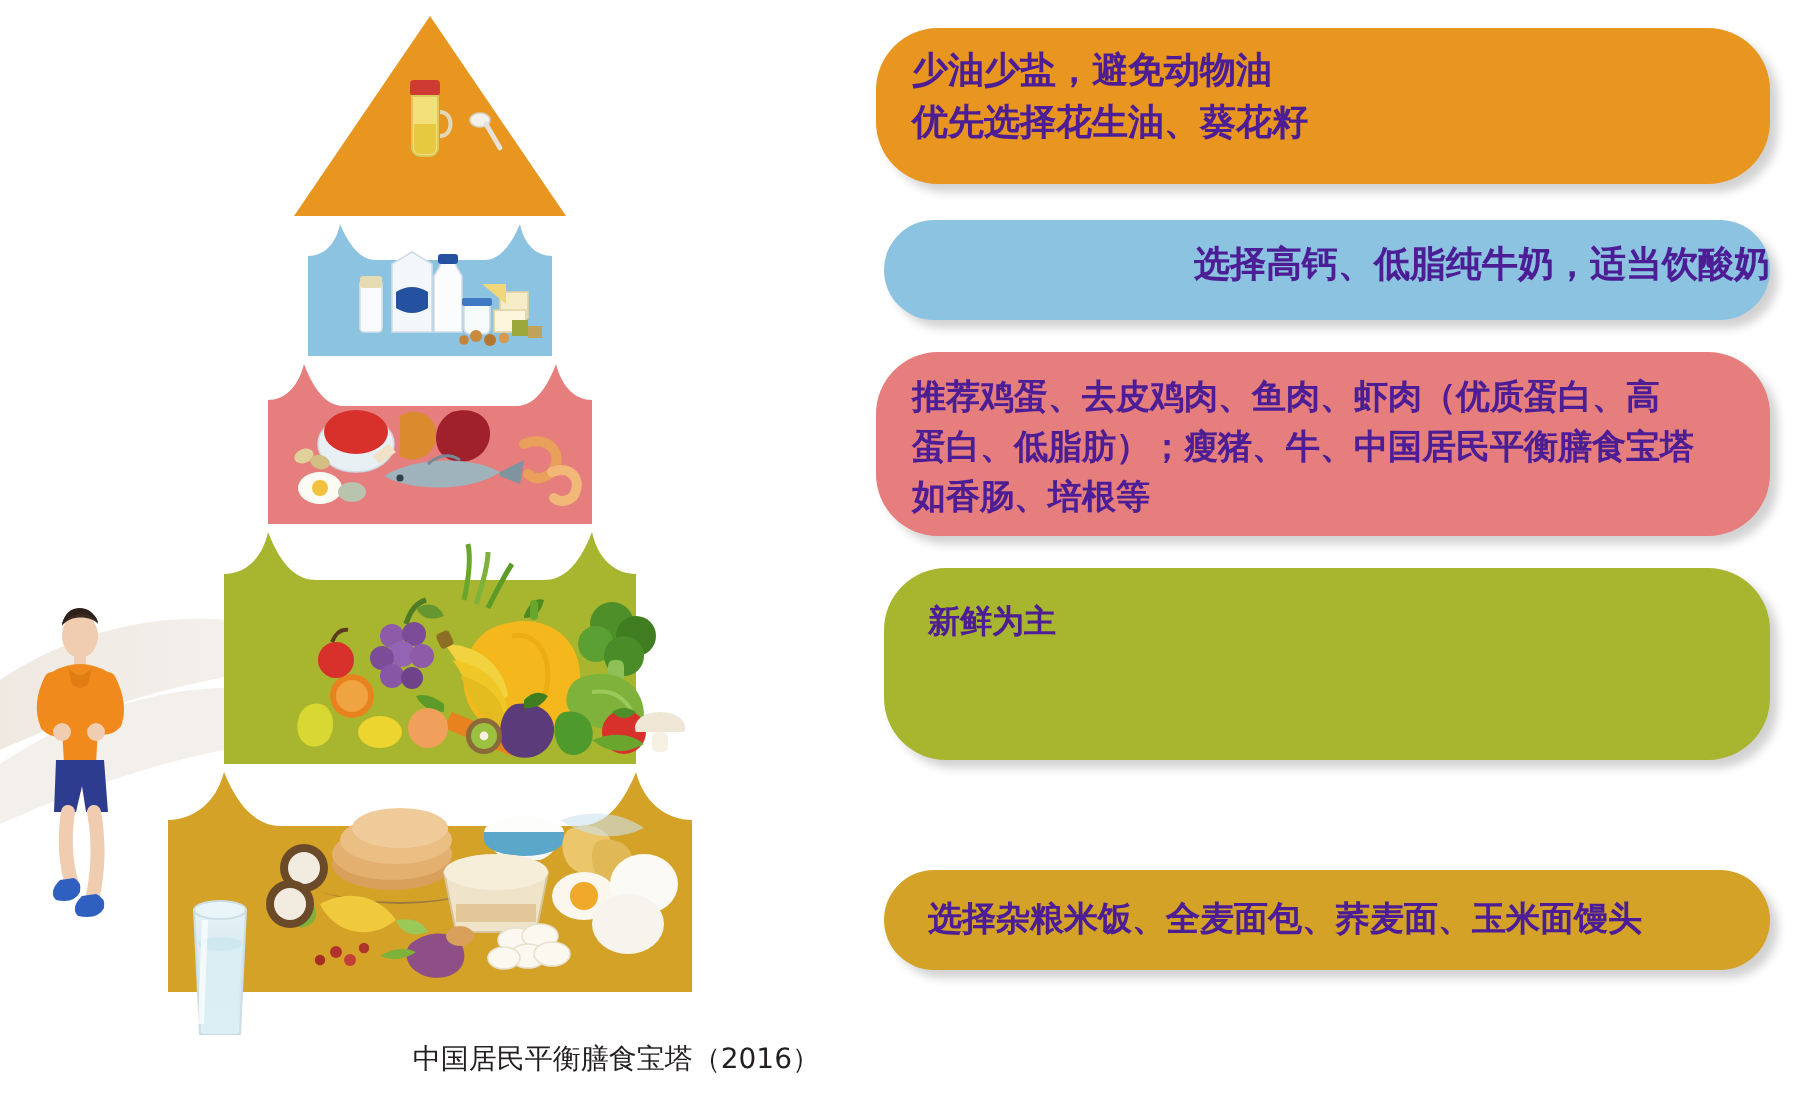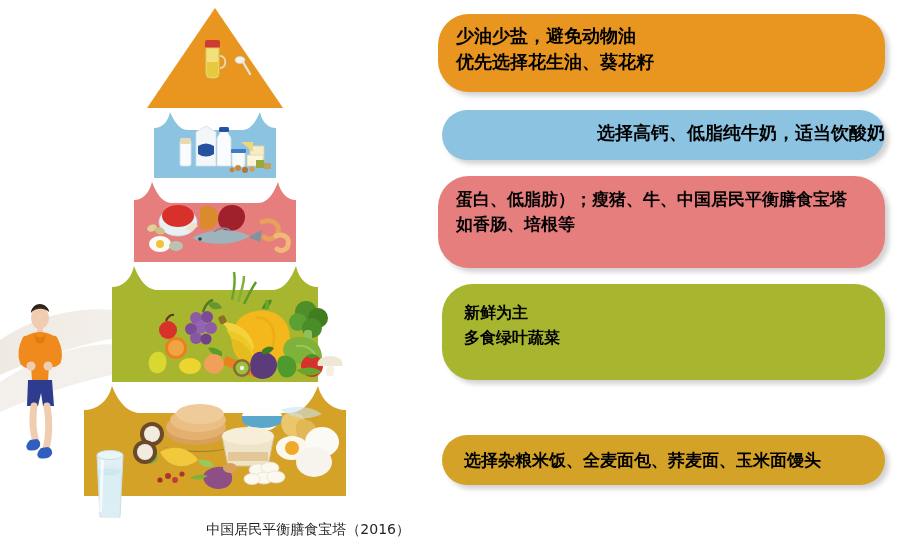--- a/index.html
+++ b/index.html
@@ -2,33 +2,33 @@
 <html><head>
 <meta charset="utf-8">
 <style>
   html,body{margin:0;padding:0;background:#ffffff;}
   body{width:900px;height:557px;overflow:hidden;position:relative;
        font-family:"DejaVu Sans","Liberation Sans",sans-serif;}
 
   
   .callout{position:absolute;box-sizing:border-box;
            box-shadow:4px 4px 5px rgba(0,0,0,.18);
-           color:#000000;font-weight:bold;border-radius:31px;}
+           color:#4c1d95;font-weight:bold;border-radius:31px;}
   .callout .line{display:block;white-space:nowrap;}
 
   #box-oil   {left:438px; top:14px;  width:447px; height:78px;  background:#E8961F;}
   #box-dairy {left:442px; top:110px; width:443px; height:50px;  background:#8CC3E1;}
   #box-meat  {left:438px; top:176px; width:447px; height:92px;  background:#E57E7D;}
   #box-veg   {left:442px; top:284px; width:443px; height:96px;  background:#A8B52E;}
   #box-grain {left:442px; top:435px; width:443px; height:50px;  background:#D3A227;}
 
   #box-oil   .txt{padding:9px 0 0 18px; font-size:18px; line-height:26px;}
   #box-dairy .txt{padding:10px 0 0 22px;font-size:18px; line-height:26px;text-align:right;}
   #box-meat  .txt{padding:11px 0 0 18px;font-size:17px; line-height:25px;}
-  #box-veg   .txt{padding:16px 0 0 22px;font-size:16px; line-height:25px;}
+  #box-veg   .txt{padding:16px 0 0 22px;font-size:16px; line-height:25px;font-family:Liberation Mono, monospace;}
   #box-grain .txt{padding:12px 12px 0 22px;font-size:17px; line-height:26px;}
 
   
   #pyramid{position:absolute;left:0;top:0;width:430px;height:557px;}
   #pyramid svg{display:block;}
 
   #caption{position:absolute;left:150px;top:521px;width:260px;
            text-align:right;font-size:14px;color:#231f20;
            font-family:"DejaVu Sans","Liberation Sans",sans-serif;}
 </style>
@@ -326,29 +326,29 @@
 </div>
 
 <div class="callout" id="box-dairy">
   <div class="txt">
     <span class="line">选择高钙、低脂纯牛奶，适当饮酸奶</span>
   </div>
 </div>
 
 <div class="callout" id="box-meat">
   <div class="txt">
+    <span class="line">推荐鸡蛋、去皮鸡肉、鱼肉、虾肉（优质蛋白、高</span>
     <span class="line">蛋白、低脂肪）；瘦猪、牛、中国居民平衡膳食宝塔</span>
     <span class="line">如香肠、培根等</span>
   </div>
 </div>
 
 <div class="callout" id="box-veg">
   <div class="txt">
     <span class="line">新鲜为主</span>
-    <span class="line">多食绿叶蔬菜</span>
   </div>
 </div>
 
 <div class="callout" id="box-grain">
   <div class="txt">
     <span class="line">选择杂粮米饭、全麦面包、荞麦面、玉米面馒头</span>
   </div>
 </div>
 
 </body></html>

